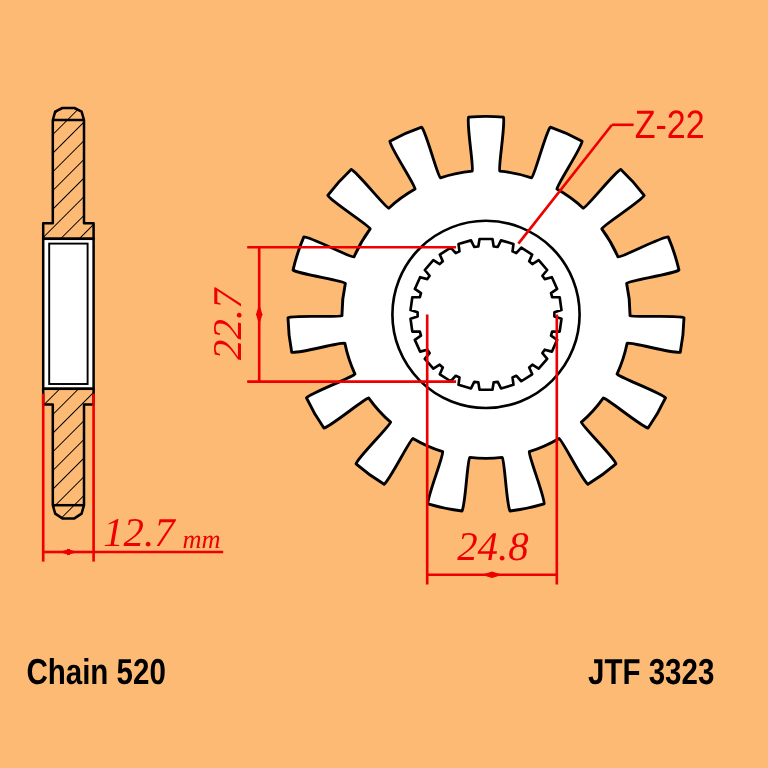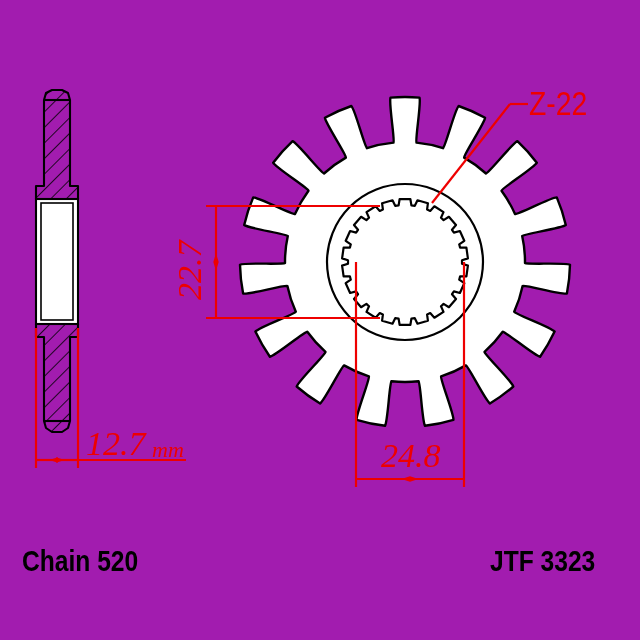--- a/index.html
+++ b/index.html
@@ -4,21 +4,21 @@
 <style>
   html, body {
     margin: 0;
     padding: 0;
     background: #ffffff;
   }
   #canvas {
     position: relative;
     width: 640px;
     height: 640px;
-    background: #a21caf;
+    background: #fdba74;
     overflow: hidden;
     font-family: "Liberation Sans", sans-serif;
   }
   #drawing {
     position: absolute;
     left: 0;
     top: 0;
     width: 640px;
     height: 640px;
   }

